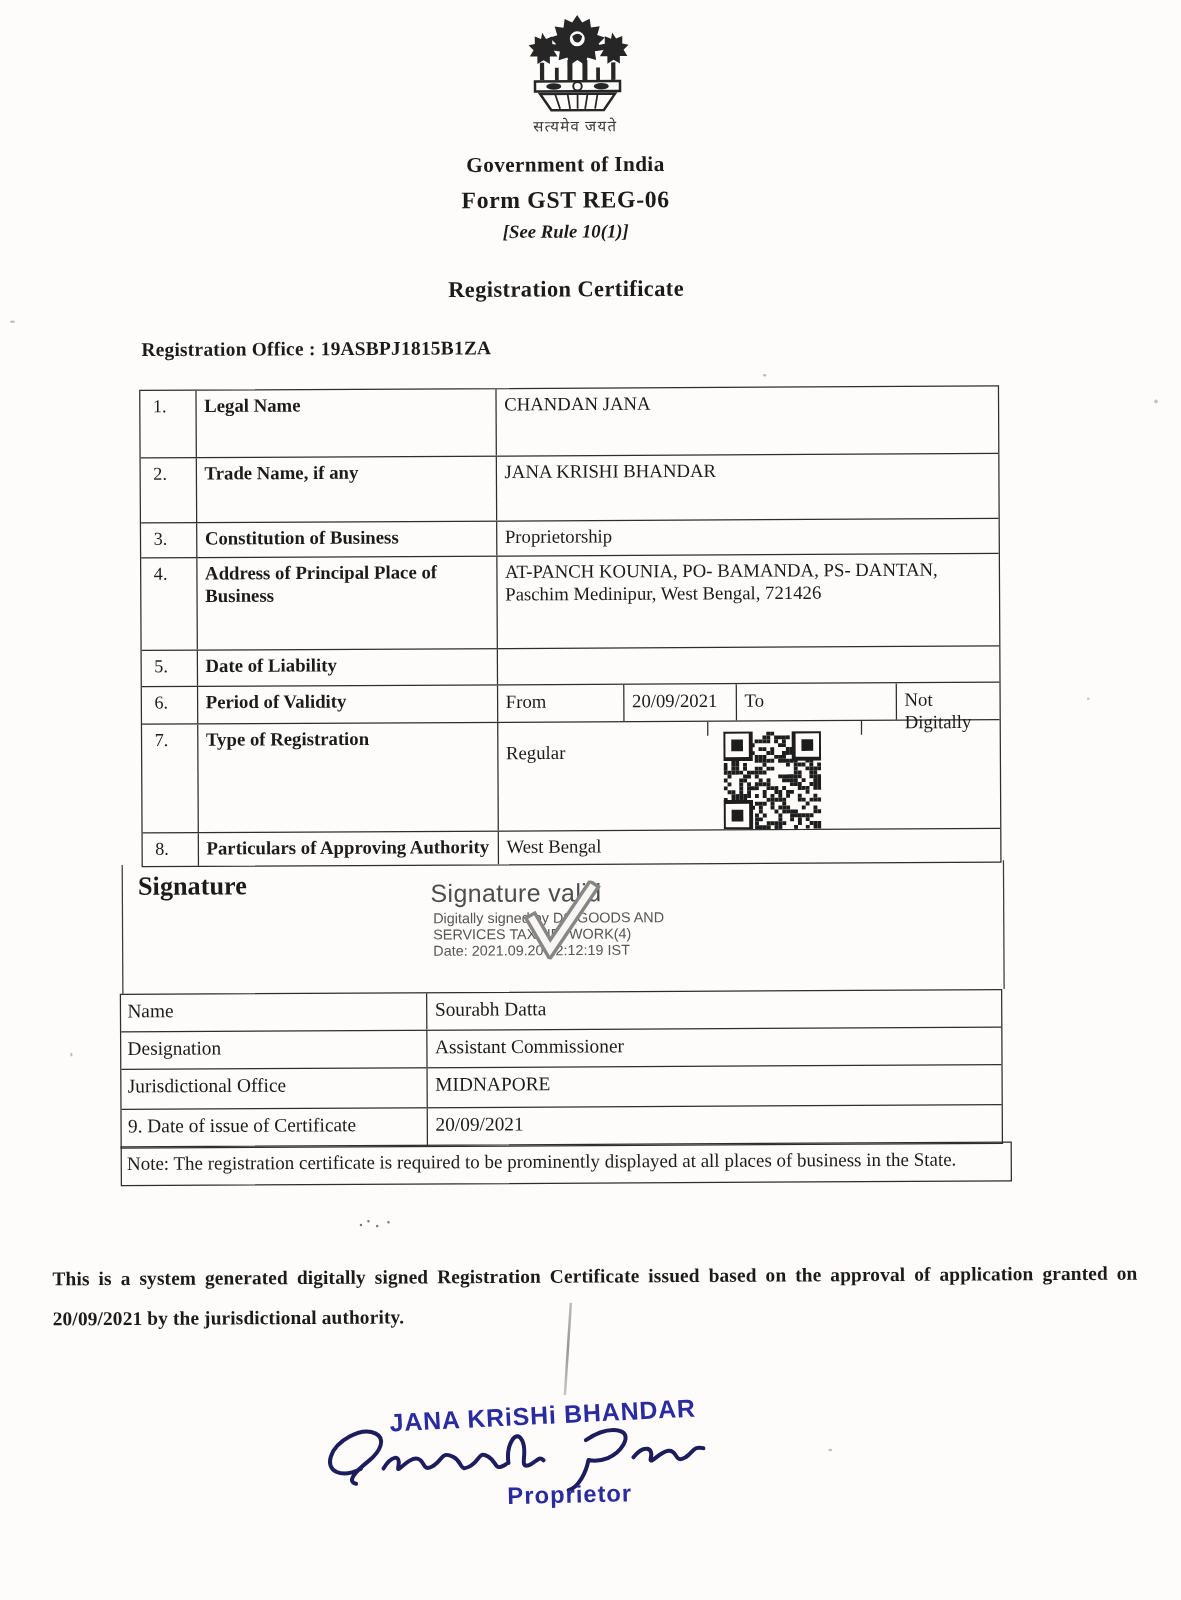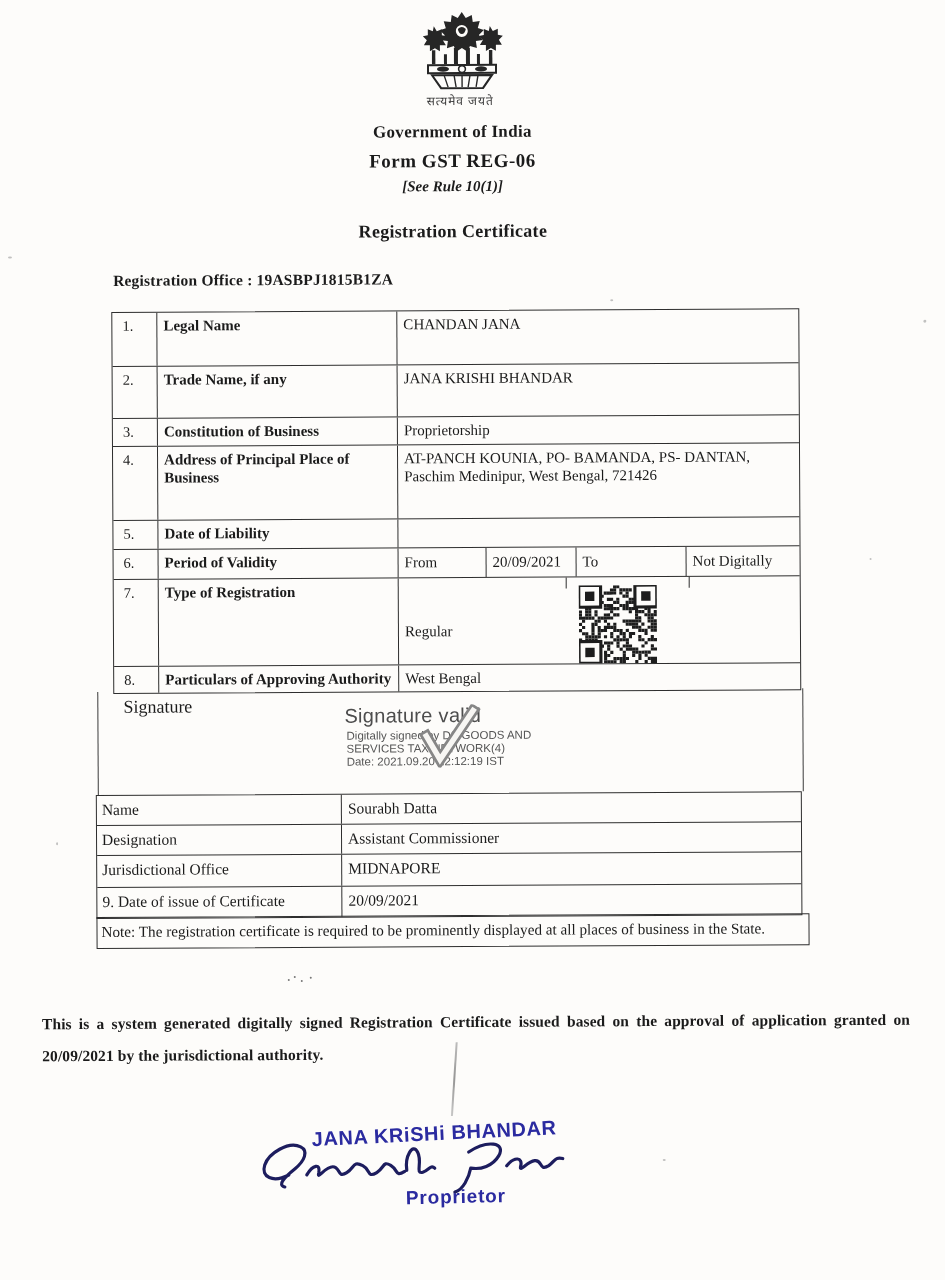--- a/index.html
+++ b/index.html
@@ -23,28 +23,28 @@
         border:1.6px solid #2e2e2e;box-sizing:border-box;font-size:15px;}
   .t-row{display:flex;box-sizing:border-box;border-top:1.4px solid #2e2e2e;}
   .t-row:first-child{border-top:none;}
   .c{box-sizing:border-box;padding:4px 6px 0 6px;line-height:18px;}
   .c.num{width:45px;border-right:1.4px solid #2e2e2e;padding-left:10px;font-size:14.5px;}
   .c.label{width:240px;border-right:1.4px solid #2e2e2e;font-weight:bold;}
   .c.value{flex:1;position:relative;}
   .subrow{display:flex;padding:0;}
   .sub-c{box-sizing:border-box;border-right:1.4px solid #2e2e2e;padding:5px 6px 0 6px;}
   .sub-c.last{border-right:none;flex:1;}
-  .reg-type{position:absolute;left:6px;top:16px;margin-top:28px;}
+  .reg-type{position:absolute;left:6px;top:16px;}
   .qr{position:absolute;left:180px;top:8px;width:78px;height:78px;}
   .stub{position:absolute;top:0;width:1.4px;height:11px;background:#2e2e2e;}
 
   
   .sig-section{position:absolute;left:97px;top:690px;width:706px;height:103px;box-sizing:border-box;
         border-left:1.5px solid #3a3a3a;border-right:1.5px solid #3a3a3a;}
-  .sig-label{position:absolute;left:25px;top:5px;font-size:18px;}
+  .sig-label{position:absolute;left:12px;top:5px;font-size:21px;font-weight:bold;}
   .sig-valid{position:absolute;left:246px;top:14px;font-family:"Liberation Sans",sans-serif;
         font-size:20px;color:#4d4d4d;letter-spacing:.3px;}
   .sig-details{position:absolute;left:248px;top:39px;font-family:"Liberation Sans",sans-serif;
         font-size:11.5px;line-height:13px;color:#565656;}
   .sig-check{position:absolute;left:318px;top:12px;width:62px;height:66px;transform:rotate(6deg);}
 
   
   .officer-table{position:absolute;left:95px;top:793px;width:706px;
         border:1.6px solid #2e2e2e;box-sizing:border-box;font-size:15.5px;}
   .o-row{display:flex;box-sizing:border-box;border-top:1.4px solid #2e2e2e;}
@@ -147,23 +147,23 @@
     <div class="t-row" style="height:29px">
       <div class="c num">5.</div>
       <div class="c label">Date of Liability</div>
       <div class="c value"></div>
     </div>
 
     <div class="t-row" style="height:30px">
       <div class="c num">6.</div>
       <div class="c label">Period of Validity</div>
       <div class="c value subrow" style="padding:0">
-        <div class="sub-c" style="width:88px">From</div>
+        <div class="sub-c" style="width:101px">From</div>
         <div class="sub-c" style="width:90px">20/09/2021</div>
-        <div class="sub-c" style="width:110px">To</div>
+        <div class="sub-c" style="width:128px">To</div>
         <div class="sub-c last">Not Digitally</div>
       </div>
     </div>
 
     <div class="t-row" style="height:87px">
       <div class="c num">7.</div>
       <div class="c label">Type of Registration</div>
       <div class="c value">
         <span class="reg-type">Regular</span>
         <span class="stub" style="left:167px"></span>

